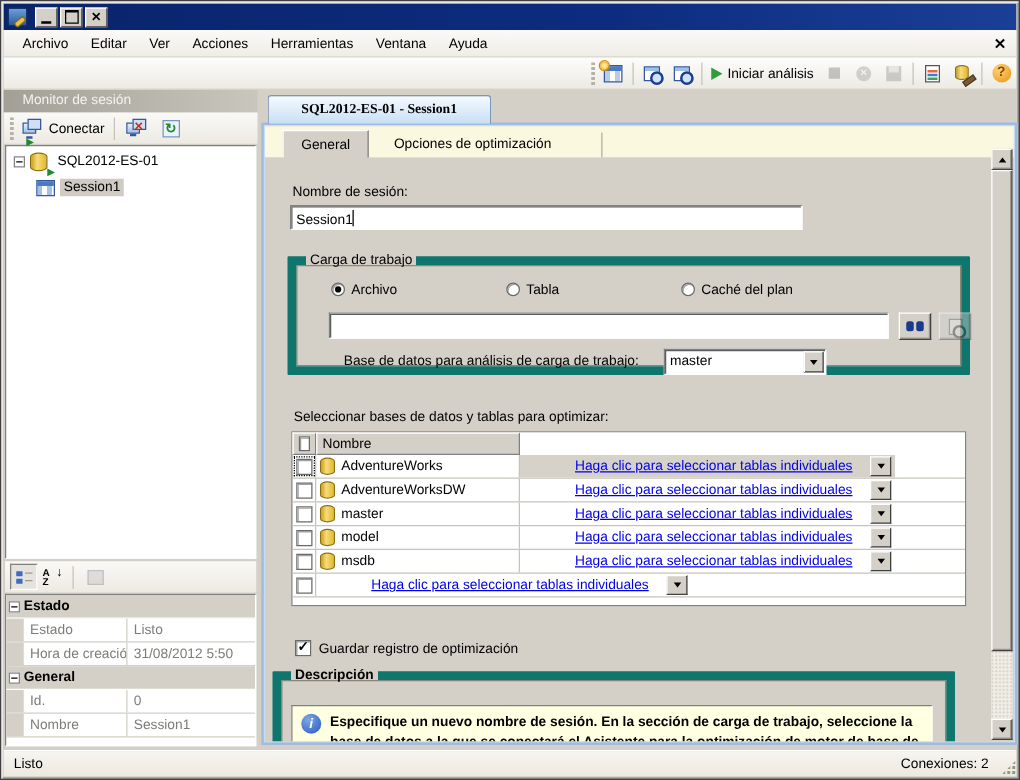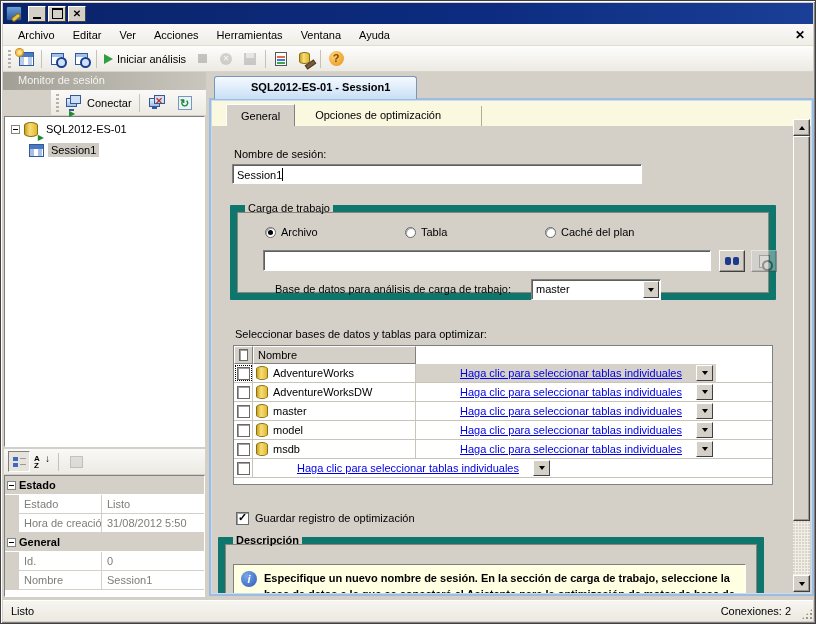--- a/index.html
+++ b/index.html
@@ -26,21 +26,21 @@
   .gl-x::after { content:"\2715"; font-size:10px; font-weight:bold; color:#000; }
 
   
   #menubar { position:absolute; left:2px; top:23px; right:2px; height:22px; background:linear-gradient(#fbfaf8,#f0ede7);
     display:flex; align-items:center; padding-left:6px; border-bottom:1px solid #e2ddd3; }
   .menu-item { padding:3px 9px; cursor:default; }
   #menubar .doc-close { margin-left:auto; margin-right:8px; font-weight:bold; font-size:12px; }
 
   
   #toolbar { position:absolute; left:2px; top:45px; right:2px; height:26px;
-    background:linear-gradient(#fdfdfc,#eceae3); display:flex; align-items:center; padding-left:2px; border-bottom:1px solid #d8d4c8; }
+    background:linear-gradient(#fdfdfc,#eceae3); display:flex; align-items:center; padding-left:2px; border-bottom:1px solid #d8d4c8;justify-content:flex-end; }
   .grip { width:3px; height:18px; margin:0 3px;
     background:repeating-linear-gradient(to bottom,#b6b2a6 0 2px,transparent 2px 4px); }
   .tb-btn { height:23px; min-width:24px; display:flex; align-items:center; justify-content:center; gap:4px; padding:0 3px; border:1px solid transparent; }
   .tb-sep { width:1px; height:18px; background:#c6c2b6; margin:0 3px; }
   .dis { opacity:.45; filter:grayscale(1); }
 
   
   .ic { display:inline-block; position:relative; }
   .ic-newsession { width:15px; height:14px; border:1px solid #35589a;
     background:linear-gradient(#4a7ac4 0 4px,transparent 4px), repeating-linear-gradient(to right,#b8cce8 0 4px,#fff 4px 8px); }
@@ -68,21 +68,21 @@
   .ic-pc::before { content:""; position:absolute; left:2px; bottom:-3px; width:5px; height:2px; background:#35589a; }
   .pc2::after { content:""; position:absolute; right:-5px; top:-4px; width:9px; height:7px; border:1px solid #35589a; background:#cfe0f5; }
   .badge-green::before { content:"\25B6"; position:absolute; right:-6px; bottom:-5px; color:#1d8a2d; font-size:8px; z-index:2; }
   .badge-redx::after { content:"\2715"; position:absolute; right:-6px; bottom:-6px; color:#c42a1a; font-weight:bold; font-size:9px; z-index:2; }
   .ic-refresh { width:14px; height:14px; border:1px solid #7a96b8; background:#eaf2fc; }
   .ic-refresh::after { content:"\21BB"; position:absolute; inset:0; text-align:center; line-height:13px; color:#1d8a2d; font-weight:bold; font-size:11px; }
 
   
   #left-panel { position:absolute; left:2px; top:71px; width:203px; bottom:25px; background:#d4d0c8; }
   #pane-header { height:18px; background:linear-gradient(to right,#a29f96,#c9c6be); color:#f4f3ef; padding:2px 15px; font-size:11px; }
-  #session-toolbar { height:25px; background:linear-gradient(#faf9f7,#edeae3); display:flex; align-items:center; padding-left:2px;margin-left:48px; }
+  #session-toolbar { height:25px; background:linear-gradient(#faf9f7,#edeae3); display:flex; align-items:center; padding-left:2px; }
   #session-toolbar .label { margin-left:2px; }
   #tree-box { position:absolute; left:1px; right:1px; top:44px; height:331px; background:#fff; overflow:hidden;
     border:1px solid; border-color:#808080 #fff #fff #808080; }
   .tree-row { display:flex; align-items:center; height:18px; margin-top:3px; }
   .expander { width:9px; height:9px; border:1px solid #848484; background:#fff; position:relative; margin:0 4px 0 6px; }
   .expander::after { content:""; position:absolute; left:1px; top:3px; width:5px; height:1px; background:#000; }
   .ic-servdb { width:14px; height:15px; position:relative; margin-right:4px; }
   .ic-servdb .cyl { position:absolute; inset:0; }
   .ic-grid { width:15px; height:13px; border:1px solid #35589a; margin:0 4px 0 24px;
     background:linear-gradient(#4a7ac4 0 4px,transparent 4px), repeating-linear-gradient(to right,#a8c0e4 0 4px,#fff 4px 8px); }
@@ -109,22 +109,22 @@
 
   
   #statusbar { position:absolute; left:2px; right:2px; bottom:2px; height:21px; background:linear-gradient(#f7f5f0,#ece9e0);
     border-top:1px solid #fff; display:flex; align-items:center; padding:0 8px; }
   #statusbar .right { margin-left:auto; margin-right:14px; }
   .resize-grip { position:absolute; right:2px; bottom:3px; width:12px; height:12px;
     background: radial-gradient(circle at 2px 2px,#9a968a 1.2px,transparent 1.5px) 0 0/4px 4px; clip-path:polygon(100% 0,100% 100%,0 100%); }
 
   
   #docwell { position:absolute; left:208px; top:75px; width:605px; bottom:27px; }
-  #doc-tab { position:absolute; left:5px; top:0; height:23px; padding:4px 26px 0 36px; font-weight:bold;
-    background:linear-gradient(#f5faff,#c8dff5); border:1px solid #7a96b8; border-bottom:none; border-radius:3px 3px 0 0; z-index:2; }
+  #doc-tab { position:absolute; left:5px; top:0; height:23px; padding:4px 26px 0 26px; font-weight:bold;
+    background:linear-gradient(#f5faff,#c8dff5); border:1px solid #7a96b8; border-bottom:none; border-radius:3px 3px 0 0; z-index:2;font-family:Liberation Serif, serif; }
   #doc-body { position:absolute; left:0; top:22px; right:0; bottom:0; background:#d4d0c8;
     border:2px solid #9ebcdf; box-shadow:0 0 0 1px #c8dcf2 inset; }
 
   #tabstrip { position:absolute; left:1px; top:1px; right:1px; height:25px; background:#fbf8e0; display:flex; align-items:flex-end; padding-left:14px; }
   .tab { padding:4px 14px 4px; }
   .tab.active { background:#d4d0c8; border:1px solid; border-color:#fff #808080 transparent #fff; height:23px; position:relative; top:1px; padding-top:5px; }
   .tab.inactive { background:#fbf8e0; border-right:1px solid #b0ac9e; height:20px; padding:3px 40px 0 20px; }
 
   #tab-content { position:absolute; left:1px; right:20px; top:26px; bottom:1px; background:#d4d0c8; overflow:hidden; }
 

